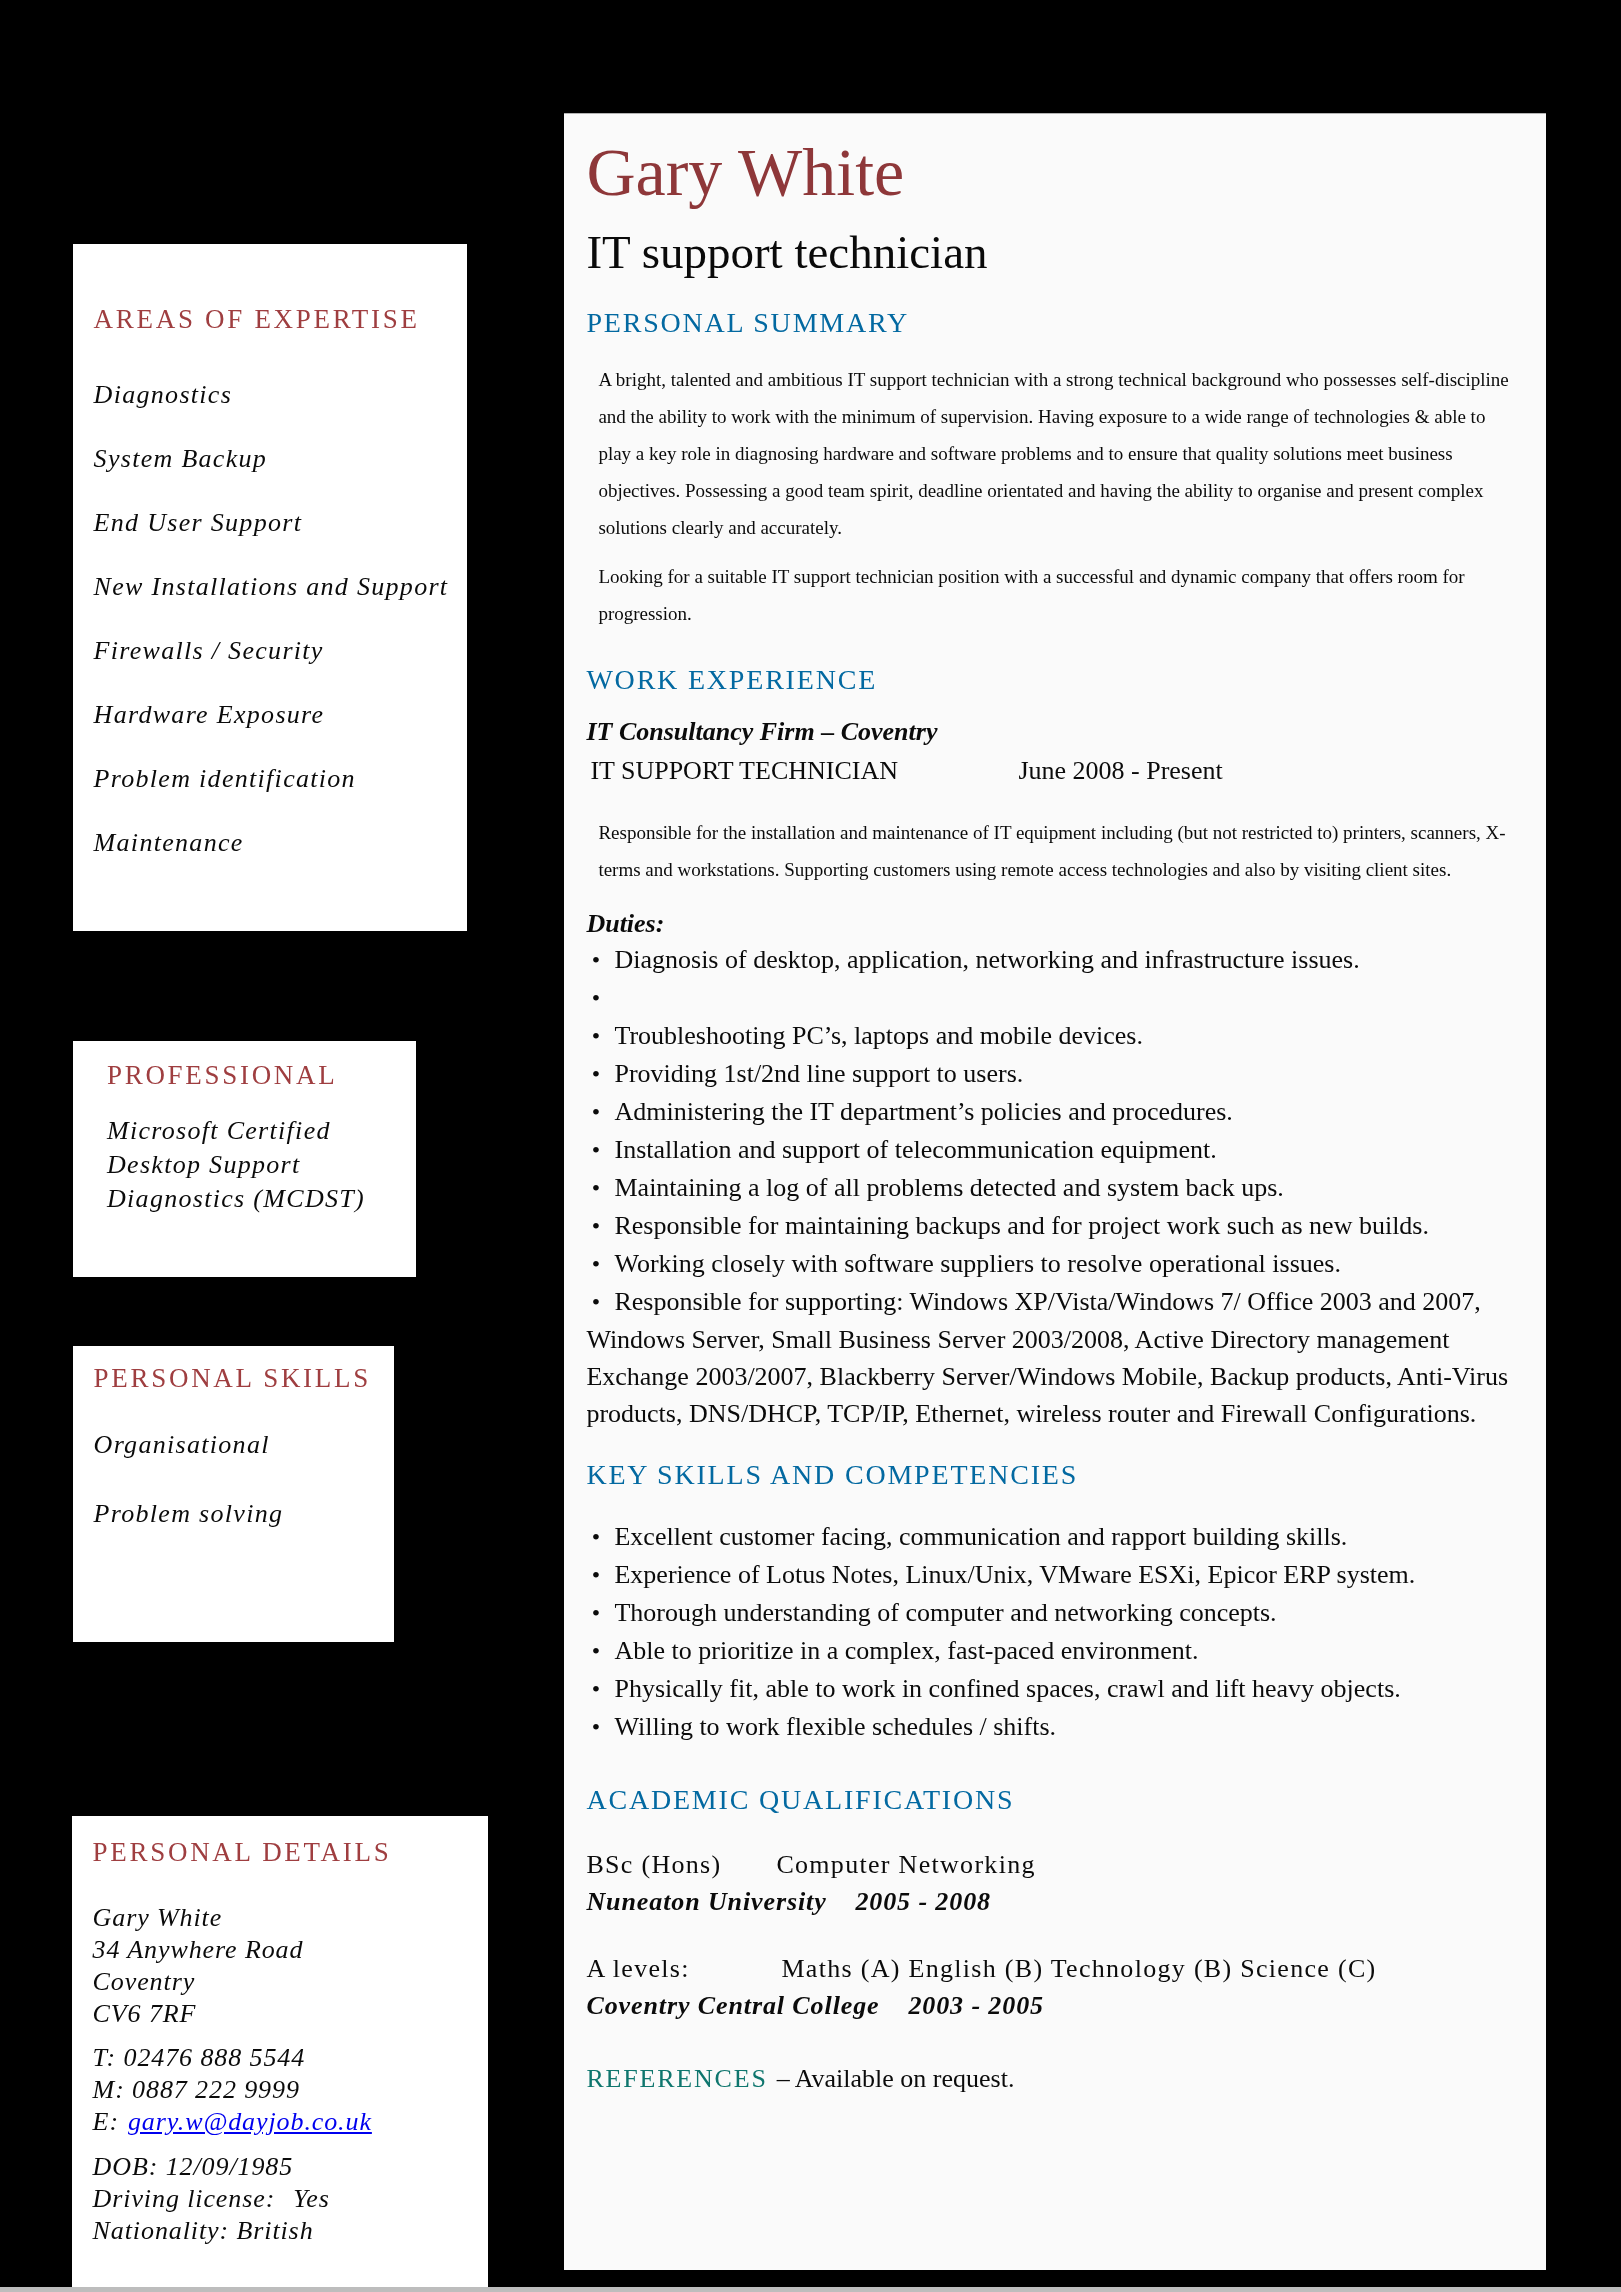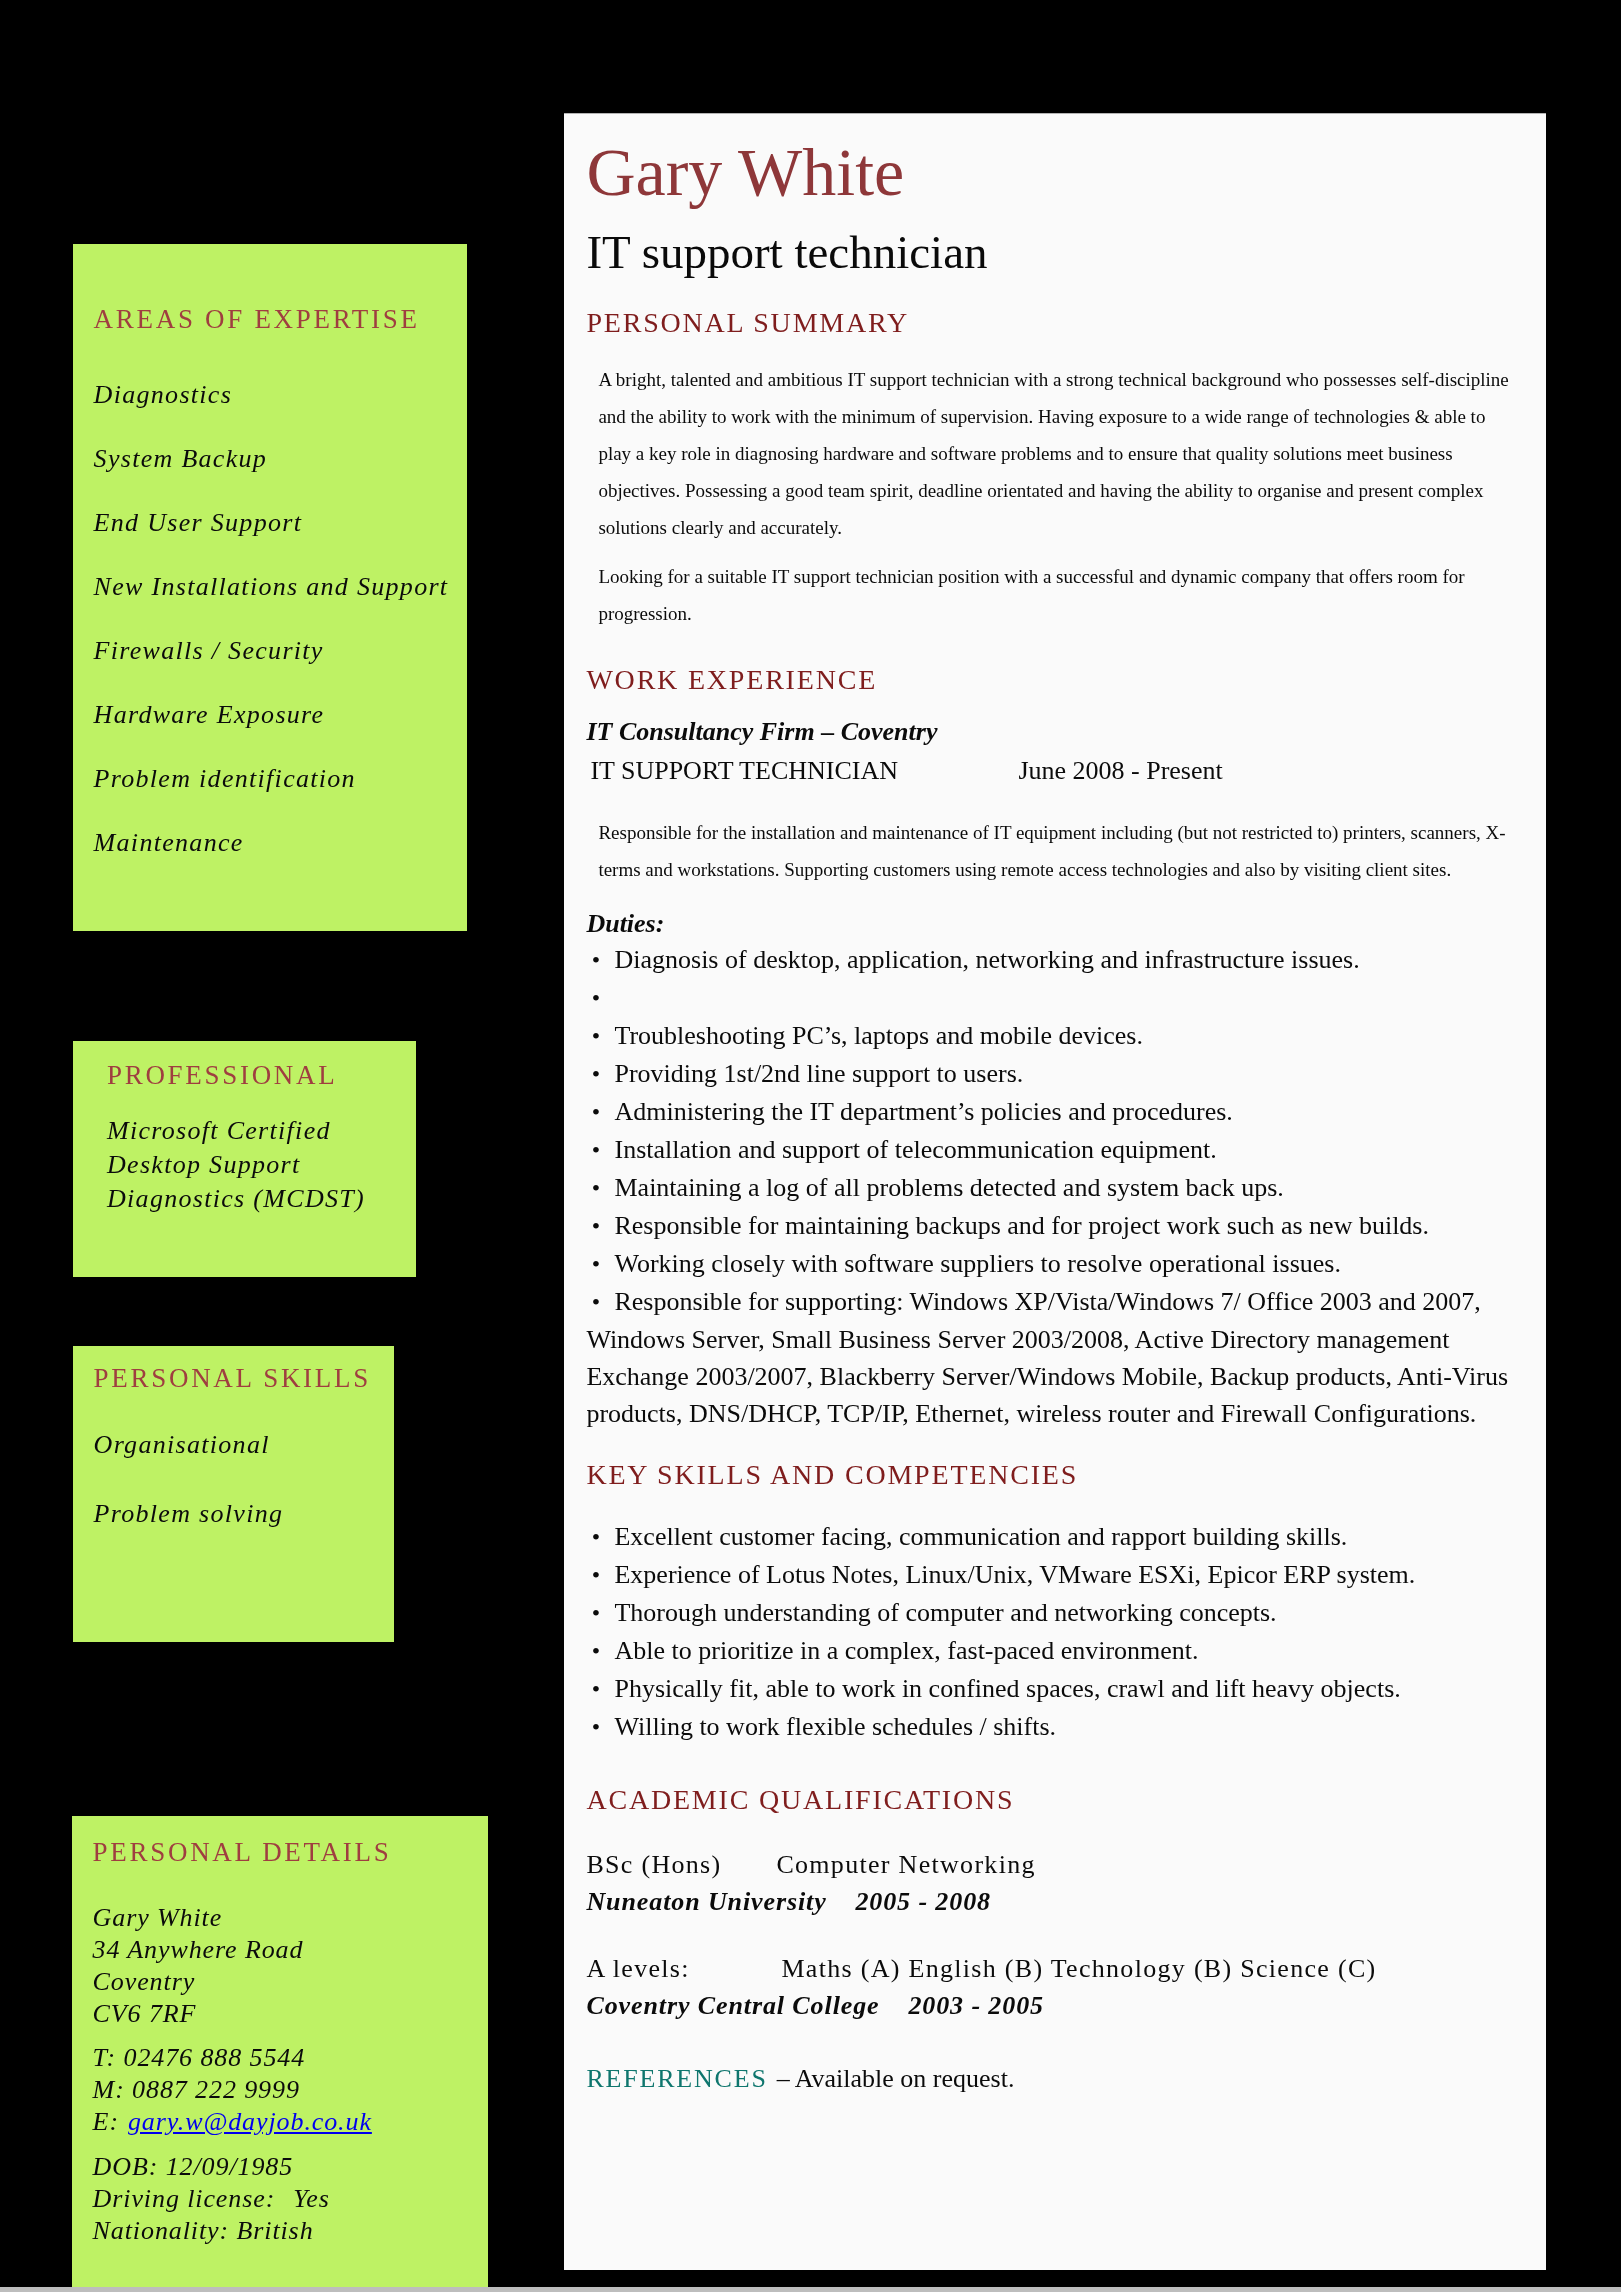--- a/index.html
+++ b/index.html
@@ -1,19 +1,19 @@
 <!DOCTYPE html>
 <html style="font-size:14.3px"><head>
 <meta charset="utf-8">
 <style>
   html,body{margin:0;padding:0;background:#000;}
   .page{position:relative;width:1622px;height:2293px;background:#000;overflow:hidden;
         font-family:"Liberation Serif","DejaVu Serif",serif;color:#0b0b0b;}
   
-  .sb{position:absolute;background:#bef264;box-sizing:border-box;}
+  .sb{position:absolute;background:#ffffff;box-sizing:border-box;}
   #box-expertise{left:73px;top:244px;width:394px;height:687px;padding:59px 9px 0 20.6px;}
   #box-professional{left:73px;top:1041px;width:343px;height:236px;padding:18px 9px 0 34px;}
   #box-skills{left:73px;top:1346px;width:321px;height:296px;padding:16px 9px 0 20.6px;}
   #box-details{left:72px;top:1816px;width:416px;height:518px;padding:19.7px 9px 0 20.6px;}
   .sb-title{margin:0;font-size:27px;font-weight:normal;letter-spacing:2.7px;color:#9f3e40;line-height:32px;}
   .sb-item{margin:0;font-style:italic;font-size:26px;letter-spacing:1.3px;line-height:30px;}
   #box-expertise .sb-item{margin-top:34px;}
   #box-expertise div .sb-item:first-of-type{margin-top:45px;}
   #box-professional .sb-item{line-height:34px;margin:0;}
   #box-professional .sb-lines{margin-top:23px;}
@@ -23,21 +23,21 @@
   .pd-group1{margin-top:34px;}
   .pd-group2{margin-top:12.5px;}
   .pd-group3{margin-top:12.5px;}
   .email{color:#0000ee;text-decoration:underline;margin-left:9px;}
   .drv-val{margin-left:18px;}
   
   .doc{position:absolute;left:564px;top:113px;width:982px;height:2157px;background:#fafafa;
        box-sizing:border-box;padding:16px 23px 0 22.4px;border-top:1.8px solid #b3b3b3;}
   .name{margin:5.4px 0 0;font-size:68px;font-weight:normal;color:#8e3739;line-height:75px;}
   .job-title{margin:16px 0 0;font-size:47px;font-weight:normal;color:#0a0a0a;line-height:52px;}
-  .sec{margin:0;font-size:28px;font-weight:normal;color:#7f1d1d;letter-spacing:1.8px;line-height:32px;}
+  .sec{margin:0;font-size:28px;font-weight:normal;color:#0369a1;letter-spacing:1.8px;line-height:32px;}
   #sec-summary{margin-top:29px;}
   #sec-work{margin-top:32px;}
   #sec-keyskills{margin-top:27px;}
   #sec-academic{margin-top:38px;}
   .body-p{margin:12px;font-size:19px;line-height:37px;}
   #p-summary1{margin-top:21.5px;}
   #p-summary2{margin-top:9.9px;}
   .employer{margin:19.7px 0 0;font-size:26px;font-weight:bold;font-style:italic;line-height:32px;}
   .role-line{margin:4px;font-size:26px;line-height:37px;}
   .role{display:inline-block;width:428px;}

